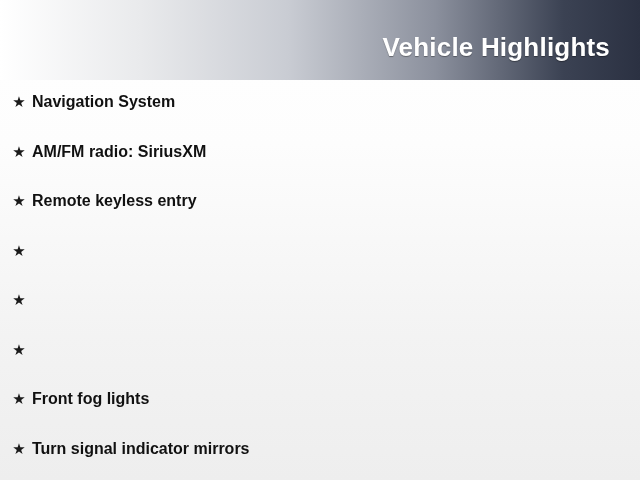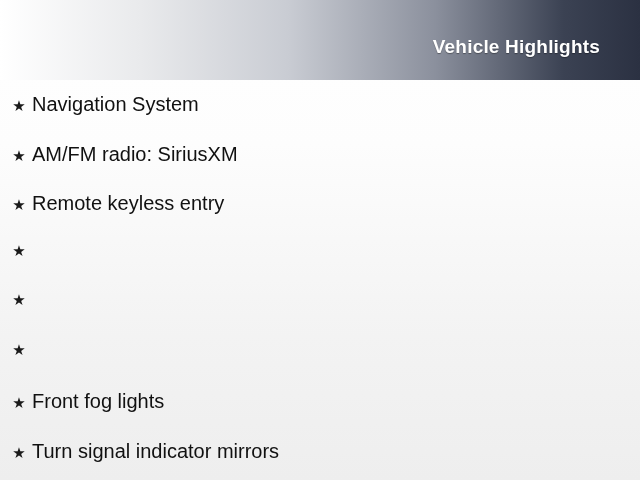--- a/index.html
+++ b/index.html
@@ -24,24 +24,24 @@
     position: relative;
     width: 100%;
     height: 80px;
     background: linear-gradient(to right, #ffffff 0%, #e9eaec 22%, #c9ccd3 45%, #8b909d 68%, #3b4253 88%, #2b3142 100%);
     display: flex;
     align-items: center;
     justify-content: flex-end;
   }
   .header-title {
     color: #ffffff;
-    font-size: 19px;
+    font-size: 26px;
     font-weight: bold;
     letter-spacing: 0.2px;
-    padding-right: 40px;
+    padding-right: 30px;
     padding-top: 14px;
     text-shadow: 0 1px 1px rgba(0,0,0,0.35);
   }
   .content {
     padding: 14px 0 0 0;
   }
   ul.features {
     list-style: none;
     margin: 0;
     padding: 0;
@@ -55,24 +55,25 @@
   .bullet {
     display: inline-block;
     width: 18px;
     font-size: 15px;
     color: #1a1a1a;
     text-align: center;
     flex: 0 0 auto;
     line-height: 1;
   }
   .feature-text {
-    font-size: 20px;
+    font-size: 16px;
     color: #111111;
     padding-left: 4px;
     line-height: 1;
+    font-weight: bold;
   }
 </style>
 </head>
 <body>
 
 <div class="slide">
 
   <div class="header">
     <div class="header-title">Vehicle Highlights</div>
   </div>

